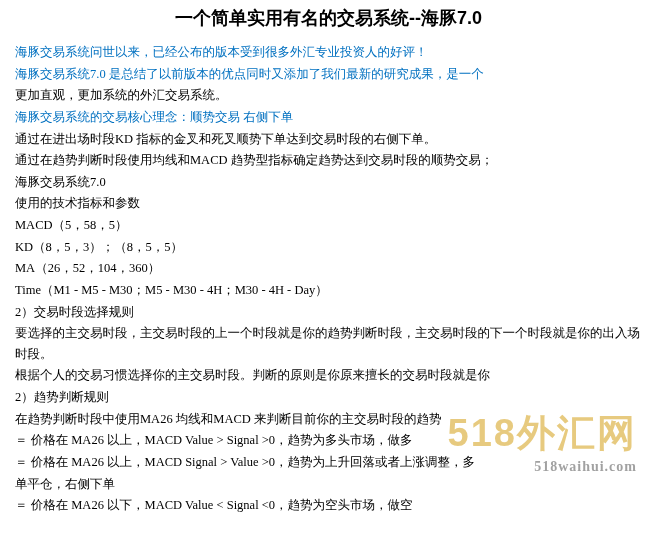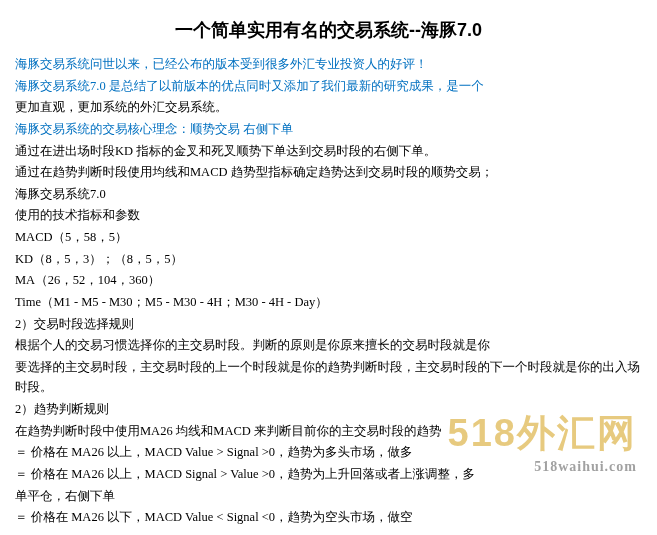--- a/index.html
+++ b/index.html
@@ -14,21 +14,21 @@
       font-family: SimSun, "宋体", serif;
       font-size: 13px;
       color: #000000;
       overflow: hidden;
       position: relative;
     }
     .page-container {
       width: 657px;
       height: 535px;
       position: relative;
-      padding: 18px 15px 10px 15px;
+      padding: 6px 15px 10px 15px;
       overflow: hidden;
     }
     .title {
       text-align: center;
       font-size: 18px;
       font-weight: bold;
       color: #000000;
       margin-bottom: 12px;
       font-family: SimHei, "黑体", sans-serif;
     }
@@ -113,24 +113,24 @@
     <p>
       <span>MA（26，52，104，360）</span>
     </p>
     <p>
       <span>Time（M1 - M5 - M30；M5 - M30 - 4H；M30 - 4H - Day）</span>
     </p>
     <p>
       <span>2）交易时段选择规则</span>
     </p>
     <p>
-      <span>根据个人的交易习惯选择你的主交易时段。判断的原则是你原来擅长的交易时段就是你</span>
+      <span>要选择的主交易时段，主交易时段的上一个时段就是你的趋势判断时段，主交易时段的下一个时段就是你的出入场时段。</span>
     </p>
     <p>
-      <span>要选择的主交易时段，主交易时段的上一个时段就是你的趋势判断时段，主交易时段的下一个时段就是你的出入场时段。</span>
+      <span>根据个人的交易习惯选择你的主交易时段。判断的原则是你原来擅长的交易时段就是你</span>
     </p>
     <p>
       <span>2）趋势判断规则</span>
     </p>
     <p>
       <span>在趋势判断时段中使用MA26 均线和MACD 来判断目前你的主交易时段的趋势</span>
     </p>
     <p>
       <span>＝ 价格在 MA26 以上，MACD Value &gt; Signal &gt;0，趋势为多头市场，做多</span>
     </p>

